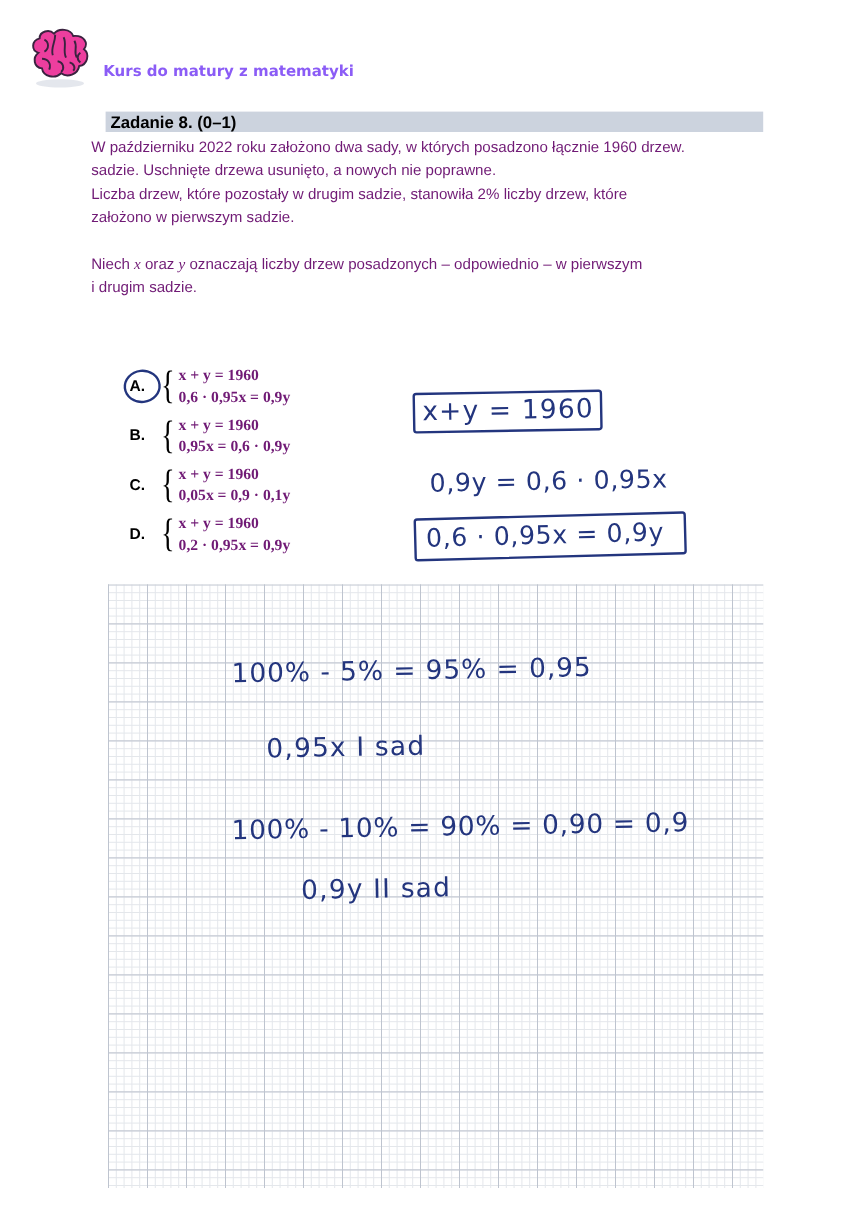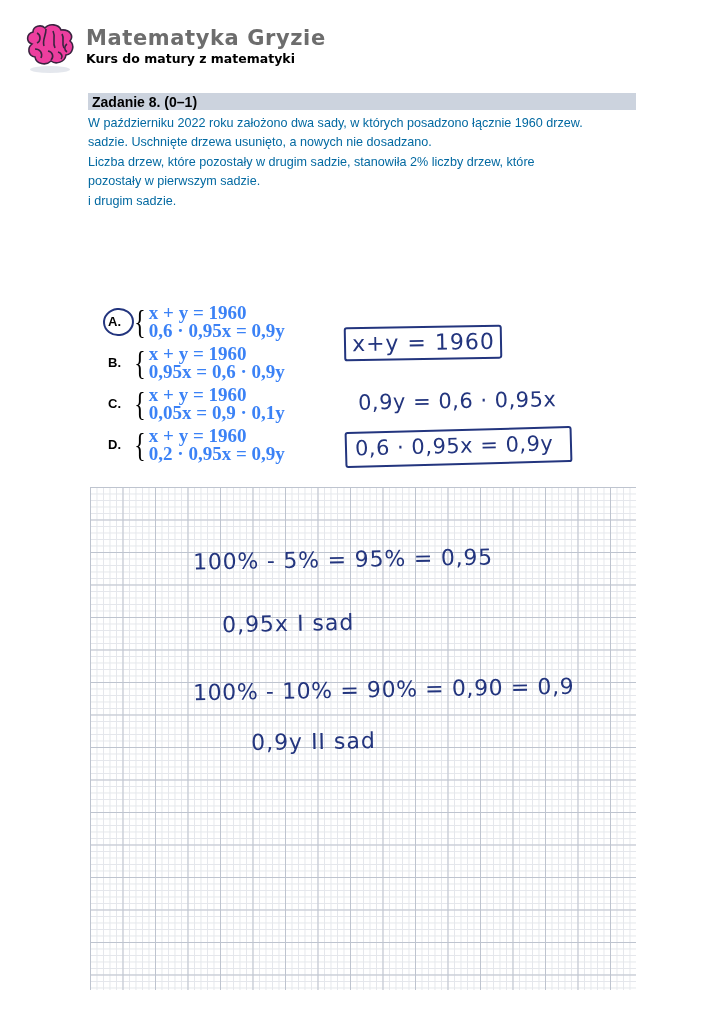--- a/index.html
+++ b/index.html
@@ -42,45 +42,45 @@
     font-weight: bold;
     letter-spacing: .6px;
     color: #6d6d6d;
     font-family: "DejaVu Sans", sans-serif;
   }
   .brand-sub {
     position: absolute;
     left: 86px; top: 51px;
     font-size: 12.5px;
     font-weight: bold;
-    color: #000000;
+    color: #8b5cf6;
     font-family: "DejaVu Sans", sans-serif;
   }
 
   
   .task-band {
     position: absolute;
     left: 88px; top: 93px;
     width: 548px; height: 17px;
     background: #ccd3de;
   }
   .task-band-label {
     position: absolute;
     left: 92px; top: 94px;
     font-size: 14px;
     font-weight: bold;
     color: #000;
   }
   .task-body {
     position: absolute;
-    left: 88px; top: 114px;
+    left: 76px; top: 114px;
     width: 552px;
     font-size: 12.6px;
     line-height: 19.4px;
-    color: #0369a1;
+    color: #701a75;
   }
   .task-body p { margin: 0; }
   .task-body p.gap { margin-top: 19px; }
   .v { font-family: "Liberation Serif", serif; font-style: italic; }
 
   
   .options {
     position: absolute;
     left: 108px; top: 303px;
     width: 230px;
@@ -107,24 +107,24 @@
     font-family: "Liberation Serif", serif;
     font-size: 33px;
     line-height: 38px;
     color: #000;
     margin-right: 1px;
     transform: scaleX(.72);
     display: inline-block;
   }
   .eqs {
     font-family: "Liberation Serif", serif;
-    font-size: 19px;
+    font-size: 13px;
     line-height: 18px;
     font-weight: bold;
-    color: #3b82f6;
+    color: #701a75;
   }
   .eqs div { white-space: nowrap; }
   .circle-a {
     position: absolute;
     left: -5px; top: 5px;
     width: 27px; height: 24px;
     border: 2px solid #23357e;
     border-radius: 50%;
     transform: rotate(-6deg);
     pointer-events: none;
@@ -212,32 +212,32 @@
         <path fill="none" d="M40,12 C43,17 39,21 42,26"></path>
         <path fill="none" d="M13,27 C18,27 21,31 19,36"></path>
         <path fill="none" d="M26,29 C31,30 32,35 29,38"></path>
         <path fill="none" d="M36,30 C40,31 41,35 39,37"></path>
         <path fill="none" d="M45,22 C42,24 42,28 45,30"></path>
       </g>
     </svg>
   </div>
   <div class="brain-shadow"></div>
 
-  <div class="brand-title">Matematyka Gryzie</div>
   <div class="brand-sub">Kurs do matury z matematyki</div>
 </div>
 
 <div class="task-band"></div>
 <div class="task-band-label">Zadanie 8. (0–1)</div>
 
 <div class="task-body">
   <p>W październiku 2022 roku założono dwa sady, w których posadzono łącznie  1960  drzew.</p>
-  <p>sadzie. Uschnięte drzewa usunięto, a nowych nie dosadzano.</p>
+  <p>sadzie. Uschnięte drzewa usunięto, a nowych nie poprawne.</p>
   <p>Liczba drzew, które pozostały w drugim sadzie, stanowiła  2%  liczby drzew, które</p>
-  <p>pozostały w pierwszym sadzie.</p>
+  <p>założono w pierwszym sadzie.</p>
+  <p class="gap"><span>Niech  </span><span class="v">x</span><span>  oraz  </span><span class="v">y</span><span>  oznaczają liczby drzew posadzonych – odpowiednio – w pierwszym</span></p>
   <p>i drugim sadzie.</p>
 </div>
 
 <div class="options">
 
   <div class="opt">
     <div class="circle-a"></div>
     <div class="opt-letter">A.</div>
     <div class="opt-sys">
       <span class="brace">{</span>

